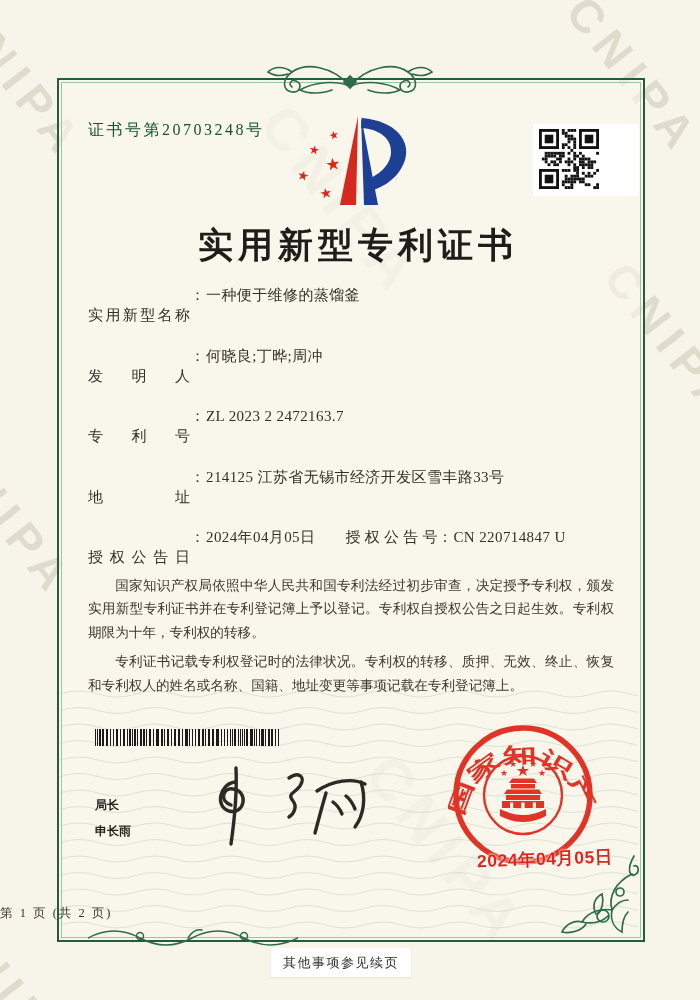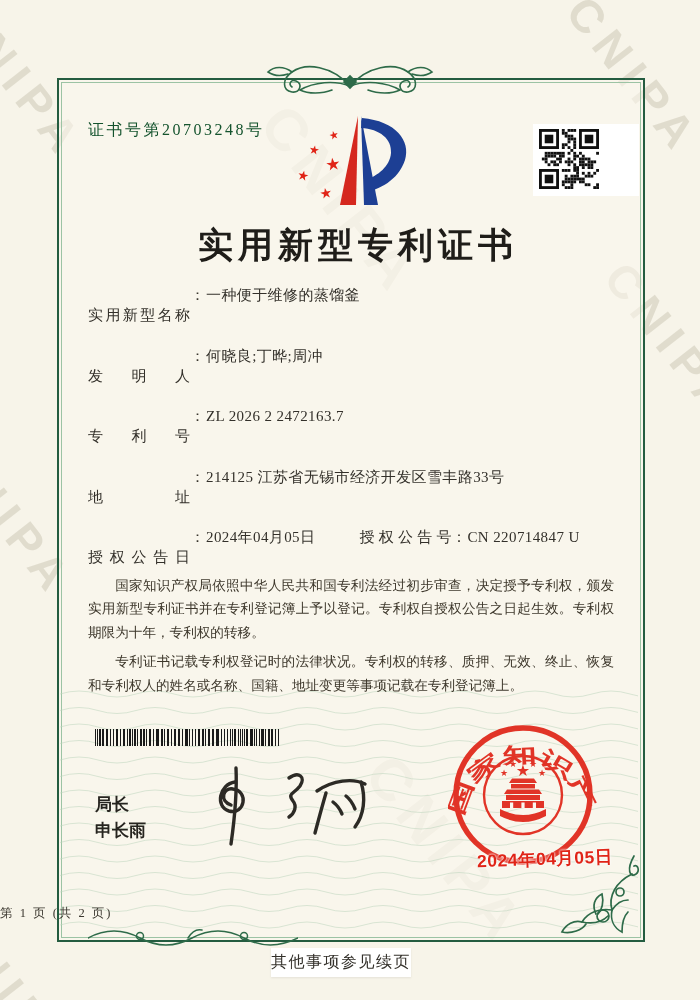--- a/index.html
+++ b/index.html
@@ -40,35 +40,35 @@
   .lbl{
     display:inline-block;width:102px;text-align:justify;text-align-last:justify;
     vertical-align:top;color:#33302a;margin-top:20px;
   }
   .lbl2{
     display:inline-block;width:92px;text-align:justify;text-align-last:justify;
     vertical-align:top;color:#33302a;
   }
   .colon{display:inline-block;width:16px;}
   .val{color:#33302a;letter-spacing:.4px;}
-  .grant2{display:inline-block;margin-left:44px;}
+  .grant2{display:inline-block;margin-left:30px;}
   
   .paras{left:88px;top:574px;width:526px;font-size:13.6px;line-height:23.4px;color:#3d372b;}
   .paras p{margin:0 0 6px 0;text-indent:2em;text-align:justify;}
   
   .official{left:95px;top:792px;font-family:"Liberation Sans","DejaVu Sans",sans-serif;
-    font-size:17px;font-weight:600;color:#26241f;line-height:26px;}
+    font-size:12px;font-weight:600;color:#26241f;line-height:26px;}
   
   .pagefoot{left:0;top:905px;width:700px;font-size:12.5px;
     letter-spacing:2px;color:#3a362e;}
   .notebox{
     left:271px;top:948px;width:140px;height:29px;background:#ffffff;
     box-shadow:0 1px 2px rgba(0,0,0,.08);
     display:flex;align-items:center;justify-content:center;
-    font-size:16px;letter-spacing:1.5px;color:#33302a;
+    font-size:13px;letter-spacing:1.5px;color:#33302a;
   }
   
   .sealdate{
     left:477px;top:846px;width:180px;font-size:17.5px;font-weight:bold;
     color:#e02417;letter-spacing:.5px;transform:rotate(-2deg);
     text-shadow:0 0 3px #fff,0 0 2px #fff;white-space:nowrap;
     font-family:"Liberation Sans","DejaVu Sans",sans-serif;
   }
   svg{display:block;}
 </style>
@@ -289,21 +289,21 @@
 <div class="abs title">实用新型专利证书</div>
 
 <div class="abs fields">
   <div class="row">
     <span class="lbl">实用新型名称</span><span class="colon">：</span><span class="val">一种便于维修的蒸馏釜</span>
   </div>
   <div class="row">
     <span class="lbl">发明人</span><span class="colon">：</span><span class="val">何晓良;丁晔;周冲</span>
   </div>
   <div class="row">
-    <span class="lbl">专利号</span><span class="colon">：</span><span class="val">ZL 2026 2 2472163.7</span>
+    <span class="lbl">专利号</span><span class="colon">：</span><span class="val">ZL 2023 2 2472163.7</span>
   </div>
   <div class="row">
     <span class="lbl">地址</span><span class="colon">：</span><span class="val">214125 江苏省无锡市经济开发区雪丰路33号</span>
   </div>
   <div class="row">
     <span class="lbl">授权公告日</span><span class="colon">：</span><span class="val">2024年04月05日</span><span class="grant2"><span class="lbl2">授权公告号</span><span class="colon">：</span><span class="val">CN 220714847 U</span></span>
   </div>
 </div>
 
 <div class="abs paras">

